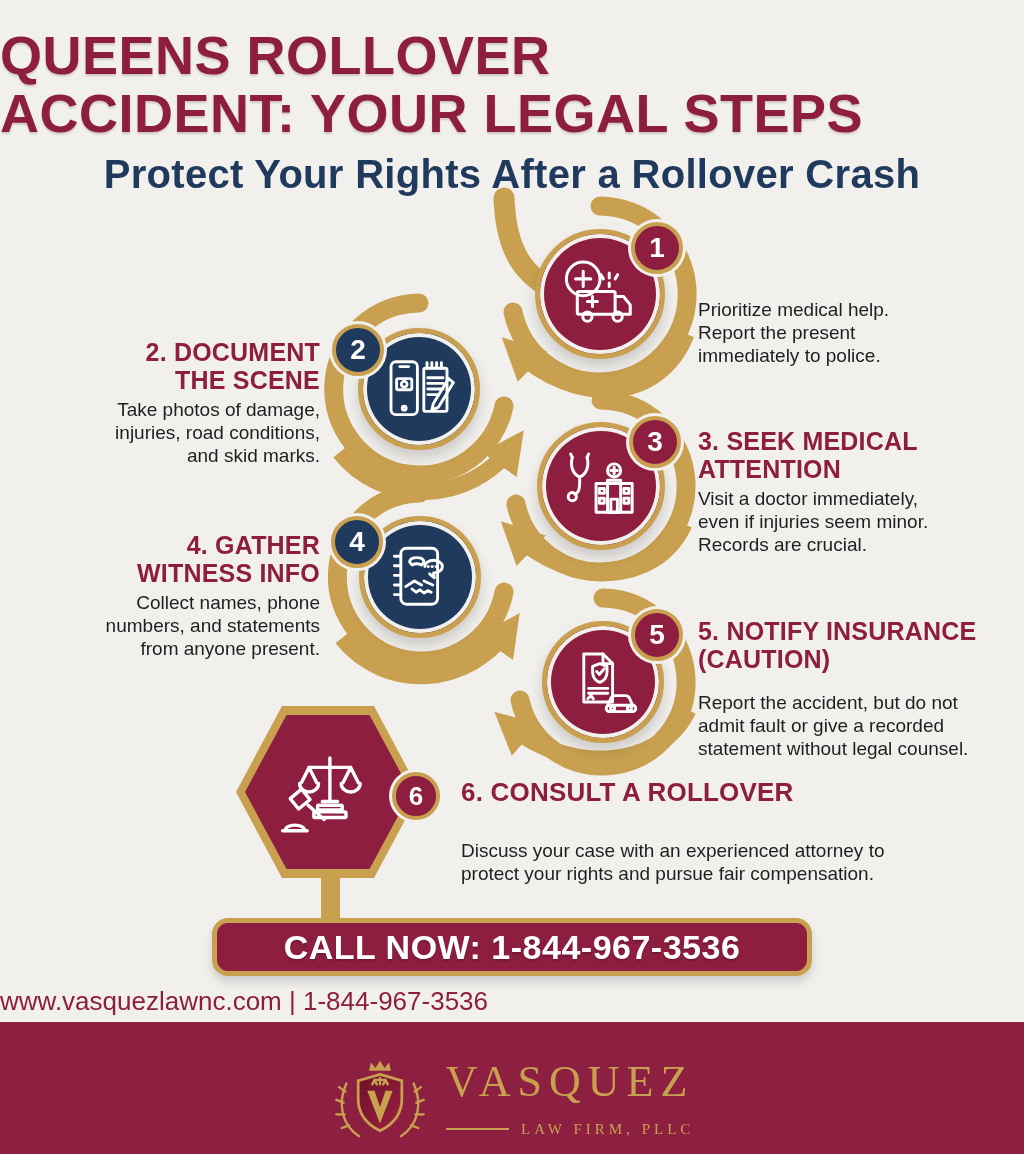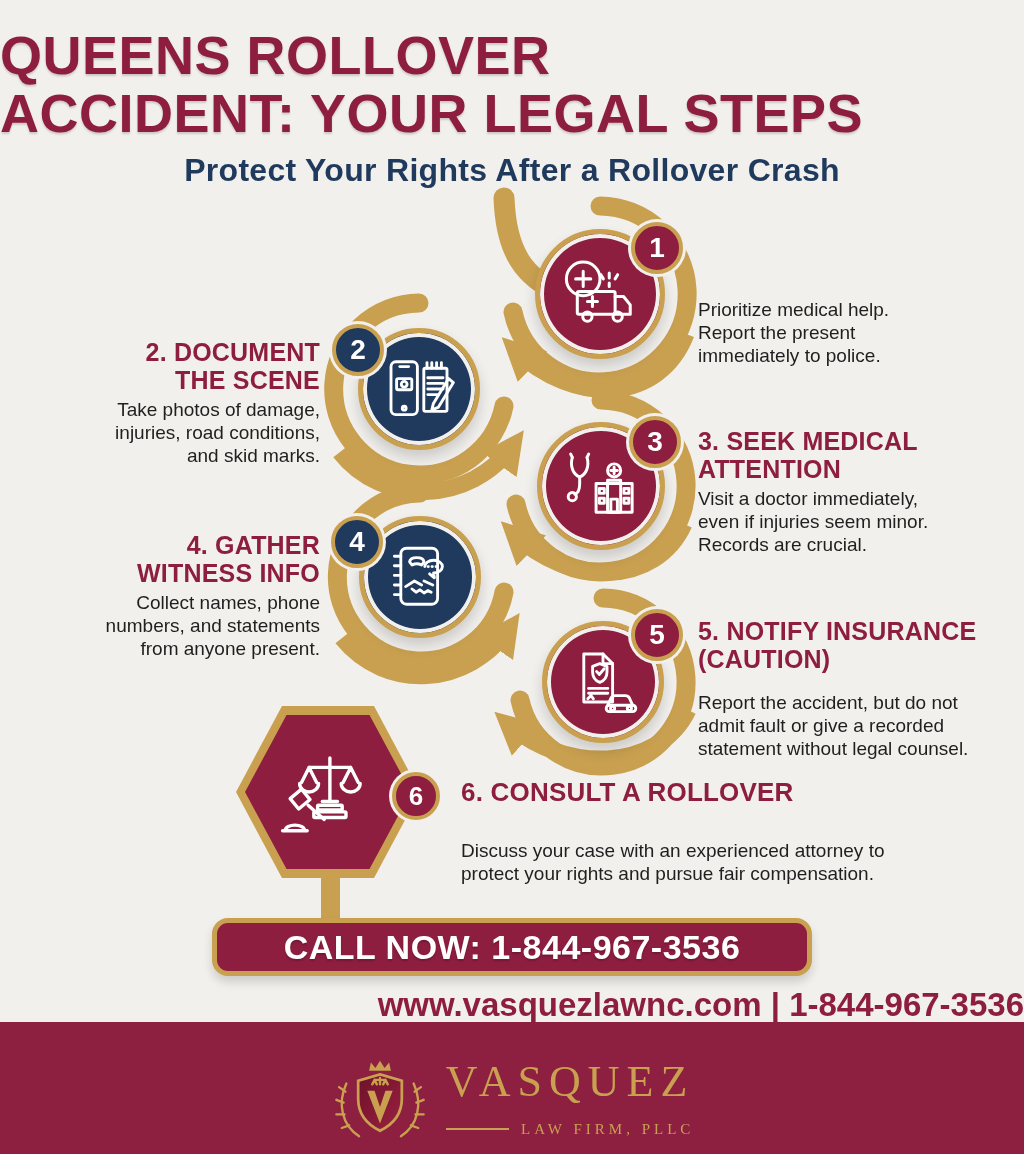--- a/index.html
+++ b/index.html
@@ -11,21 +11,21 @@
     overflow:hidden;font-family:"Liberation Sans",sans-serif;}
   .overlay{position:absolute;left:0;top:0;z-index:1;}
   .gold-stroke{stroke:var(--gold);fill:none;}
   .gold-fill{fill:var(--gold);}
 
   
   .title{position:absolute;top:26px;left:0;width:100%;text-align:left;z-index:3;
     color:var(--maroon);font-weight:800;font-size:54px;line-height:58px;letter-spacing:.5px;
     text-shadow:0 2px 2px rgba(40,20,30,.18);}
   .subtitle{position:absolute;top:152px;left:0;width:100%;text-align:center;z-index:3;
-    color:var(--navy);font-weight:700;font-size:32px;letter-spacing:.3px;}
+    color:var(--navy);font-weight:700;font-size:40px;letter-spacing:.3px;}
 
   
   .circle{position:absolute;border-radius:50%;border:5px solid var(--gold);box-sizing:border-box;
     display:flex;align-items:center;justify-content:center;z-index:2;
     box-shadow:inset 0 0 0 4px var(--background),0 8px 14px rgba(0,0,0,.16);}
   .circle.maroon{background:var(--maroon);}
   .circle.navy{background:var(--navy);}
   .c1{left:535px;top:229px;width:130px;height:130px;}
   .c2{left:358px;top:328px;width:122px;height:122px;}
   .c3{left:537px;top:422px;width:128px;height:128px;}
@@ -71,22 +71,22 @@
     clip-path:polygon(25% 0,75% 0,100% 50%,75% 100%,25% 100%,0 50%);
     display:flex;align-items:center;justify-content:center;}
   .stem{position:absolute;left:321px;top:872px;width:19px;height:50px;background:var(--gold);z-index:1;}
 
   
   .cta{position:absolute;left:212px;top:918px;width:600px;height:58px;z-index:3;
     background:var(--maroon);border:5px solid var(--gold);border-radius:16px;box-sizing:border-box;
     display:flex;align-items:center;justify-content:center;color:#fff;font-weight:800;
     font-size:34px;letter-spacing:.5px;cursor:pointer;box-shadow:0 6px 10px rgba(0,0,0,.15);
     text-shadow:0 2px 2px rgba(0,0,0,.2);}
-  .contact{position:absolute;left:0;top:986px;width:100%;text-align:right;z-index:3;
-    color:var(--maroon);font-weight:700;font-size:33px;cursor:pointer;}
+  .contact{position:absolute;left:0;top:986px;width:100%;text-align:left;z-index:3;
+    color:var(--maroon);font-weight:400;font-size:26px;cursor:pointer;}
 
   
   .footer{position:absolute;left:0;top:1022px;width:100%;height:152px;background:var(--footer_maroon);
     z-index:3;display:flex;align-items:center;justify-content:center;gap:16px;}
   .emblem path,.emblem circle{stroke:var(--gold);fill:none;stroke-width:2.6;stroke-linecap:round;}
   .emblem .fill{fill:var(--gold);stroke:none;}
   .emblem .shield{fill:url(#shg);stroke:var(--gold);stroke-width:3;}
   .ftext{display:flex;flex-direction:column;}
   .fname{font-family:"Liberation Serif",serif;color:var(--gold);font-size:44px;letter-spacing:7px;
     font-weight:400;line-height:46px;}

